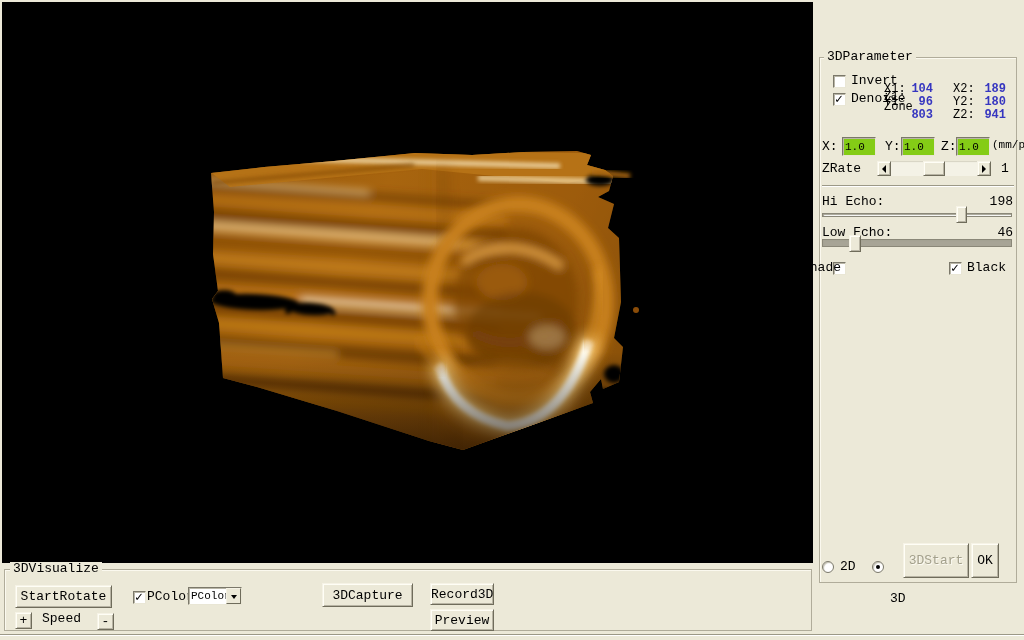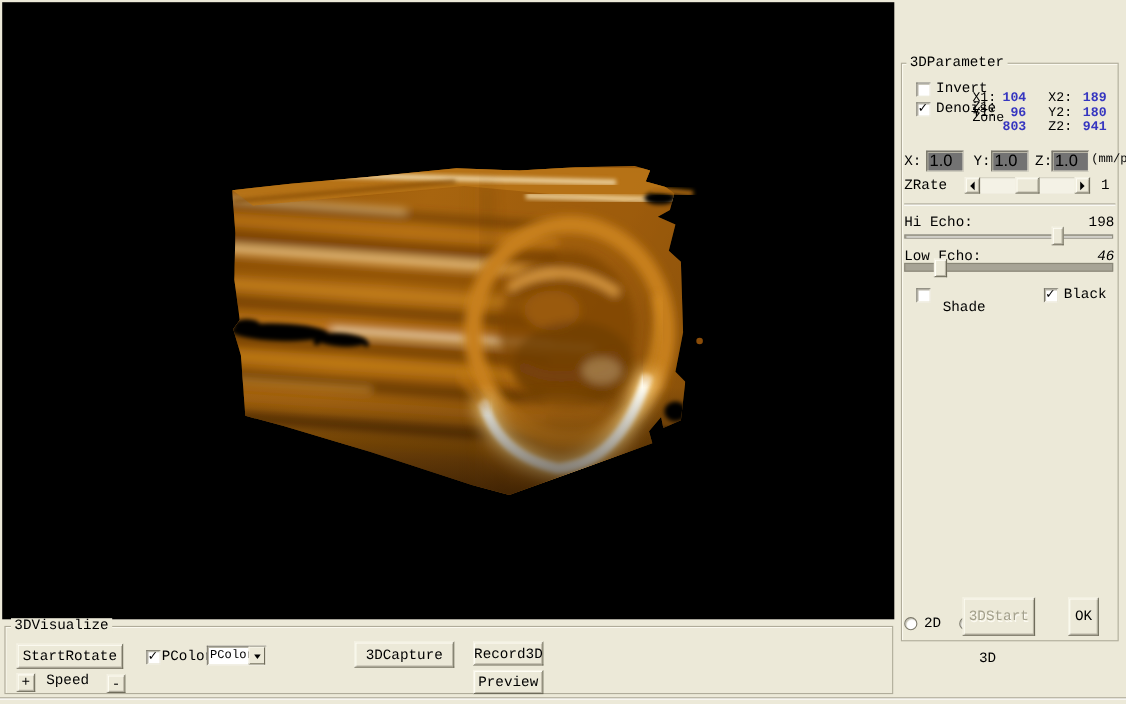--- a/index.html
+++ b/index.html
@@ -36,24 +36,24 @@
     background:#ece9d8;
     border:1px solid;border-color:#f6f3e6 #6f6c5b #6f6c5b #f6f3e6;
     box-shadow:inset 1px 1px 0 #fffef6, inset -1px -1px 0 #b8b4a4;
     font-family:inherit;font-size:13px;color:#000;
     text-align:center;padding:0;cursor:pointer;
   }
   .btn.disabled{color:#a3a08c;text-shadow:1px 1px 0 #fcfaf2;}
 
   .txt{
     position:absolute;box-sizing:border-box;
-    background:#737373;border:1px solid;
+    background:#84cc16;border:1px solid;
     border-color:#7b786a #e9e6d5 #e9e6d5 #7b786a;
     box-shadow:inset 1px 1px 0 #b9b6a7;
-    font-family:Liberation Sans, sans-serif;font-size:15px;padding:0 2px;
+    font-family:Liberation Mono, monospace;font-size:11px;padding:0 2px;
   }
 
   .cb{
     position:absolute;box-sizing:border-box;width:13px;height:13px;
     background:#fff;border:1px solid;
     border-color:#7b786a #e9e6d5 #e9e6d5 #7b786a;
     box-shadow:inset 1px 1px 0 #b9b6a7;
   }
   .cb.on::after{
     content:"✓";position:absolute;left:1px;top:-3px;
@@ -265,35 +265,35 @@
 <span class="lbl" style="left:1001px;top:162px;">1</span>
 
 <div class="sep" style="left:822px;top:185px;width:192px;"></div>
 
 <span class="lbl" style="left:822px;top:195px;">Hi Echo:</span>
 <span class="lbl right" style="left:955px;top:195px;width:58px;">198</span>
 <div class="sl-track" style="left:822px;top:213px;width:190px;height:4px;"></div>
 <div class="sl-thumb" style="left:956px;top:206px;width:11px;height:17px;"></div>
 
 <span class="lbl" style="left:822px;top:226px;">Low Echo:</span>
-<span class="lbl right" style="left:955px;top:226px;width:58px;font-style:italic;">46</span>
+<span class="lbl right" style="left:955px;top:226px;width:58px;">46</span>
 <div class="sl-track dark" style="left:822px;top:239px;width:190px;height:8px;"></div>
 <div class="sl-thumb" style="left:849px;top:235px;width:12px;height:17px;"></div>
 
 <div class="cb" style="left:833px;top:262px;"></div>
-<span class="lbl" style="left:857px;top:261px;margin-top:12px;">Shade</span>
+<span class="lbl" style="left:802px;top:261px;">Shade</span>
 <div class="cb on" style="left:949px;top:262px;"></div>
 <span class="lbl" style="left:967px;top:261px;">Black</span>
 
 <div class="radio" style="left:822px;top:561px;"></div>
 <span class="lbl" style="left:840px;top:560px;">2D</span>
 <div class="radio on" style="left:872px;top:561px;"></div>
 <span class="lbl" style="left:890px;top:560px;margin-top:32px;">3D</span>
 
-<button class="btn disabled" style="left:875px;top:543px;width:66px;height:35px;">3DStart</button>
+<button class="btn disabled" style="left:903px;top:543px;width:66px;height:35px;">3DStart</button>
 <button class="btn" style="left:971px;top:543px;width:28px;height:35px;">OK</button>
 
 <div class="gb" style="left:4px;top:569px;width:808px;height:62px;"></div>
 <span class="gb-label" style="left:10px;top:562px;">3DVisualize</span>
 
 <button class="btn" style="left:15px;top:585px;width:97px;height:23px;">StartRotate</button>
 
 <div class="cb on" style="left:133px;top:591px;"></div>
 <span class="lbl" style="left:147px;top:590px;">PColor</span>
 

